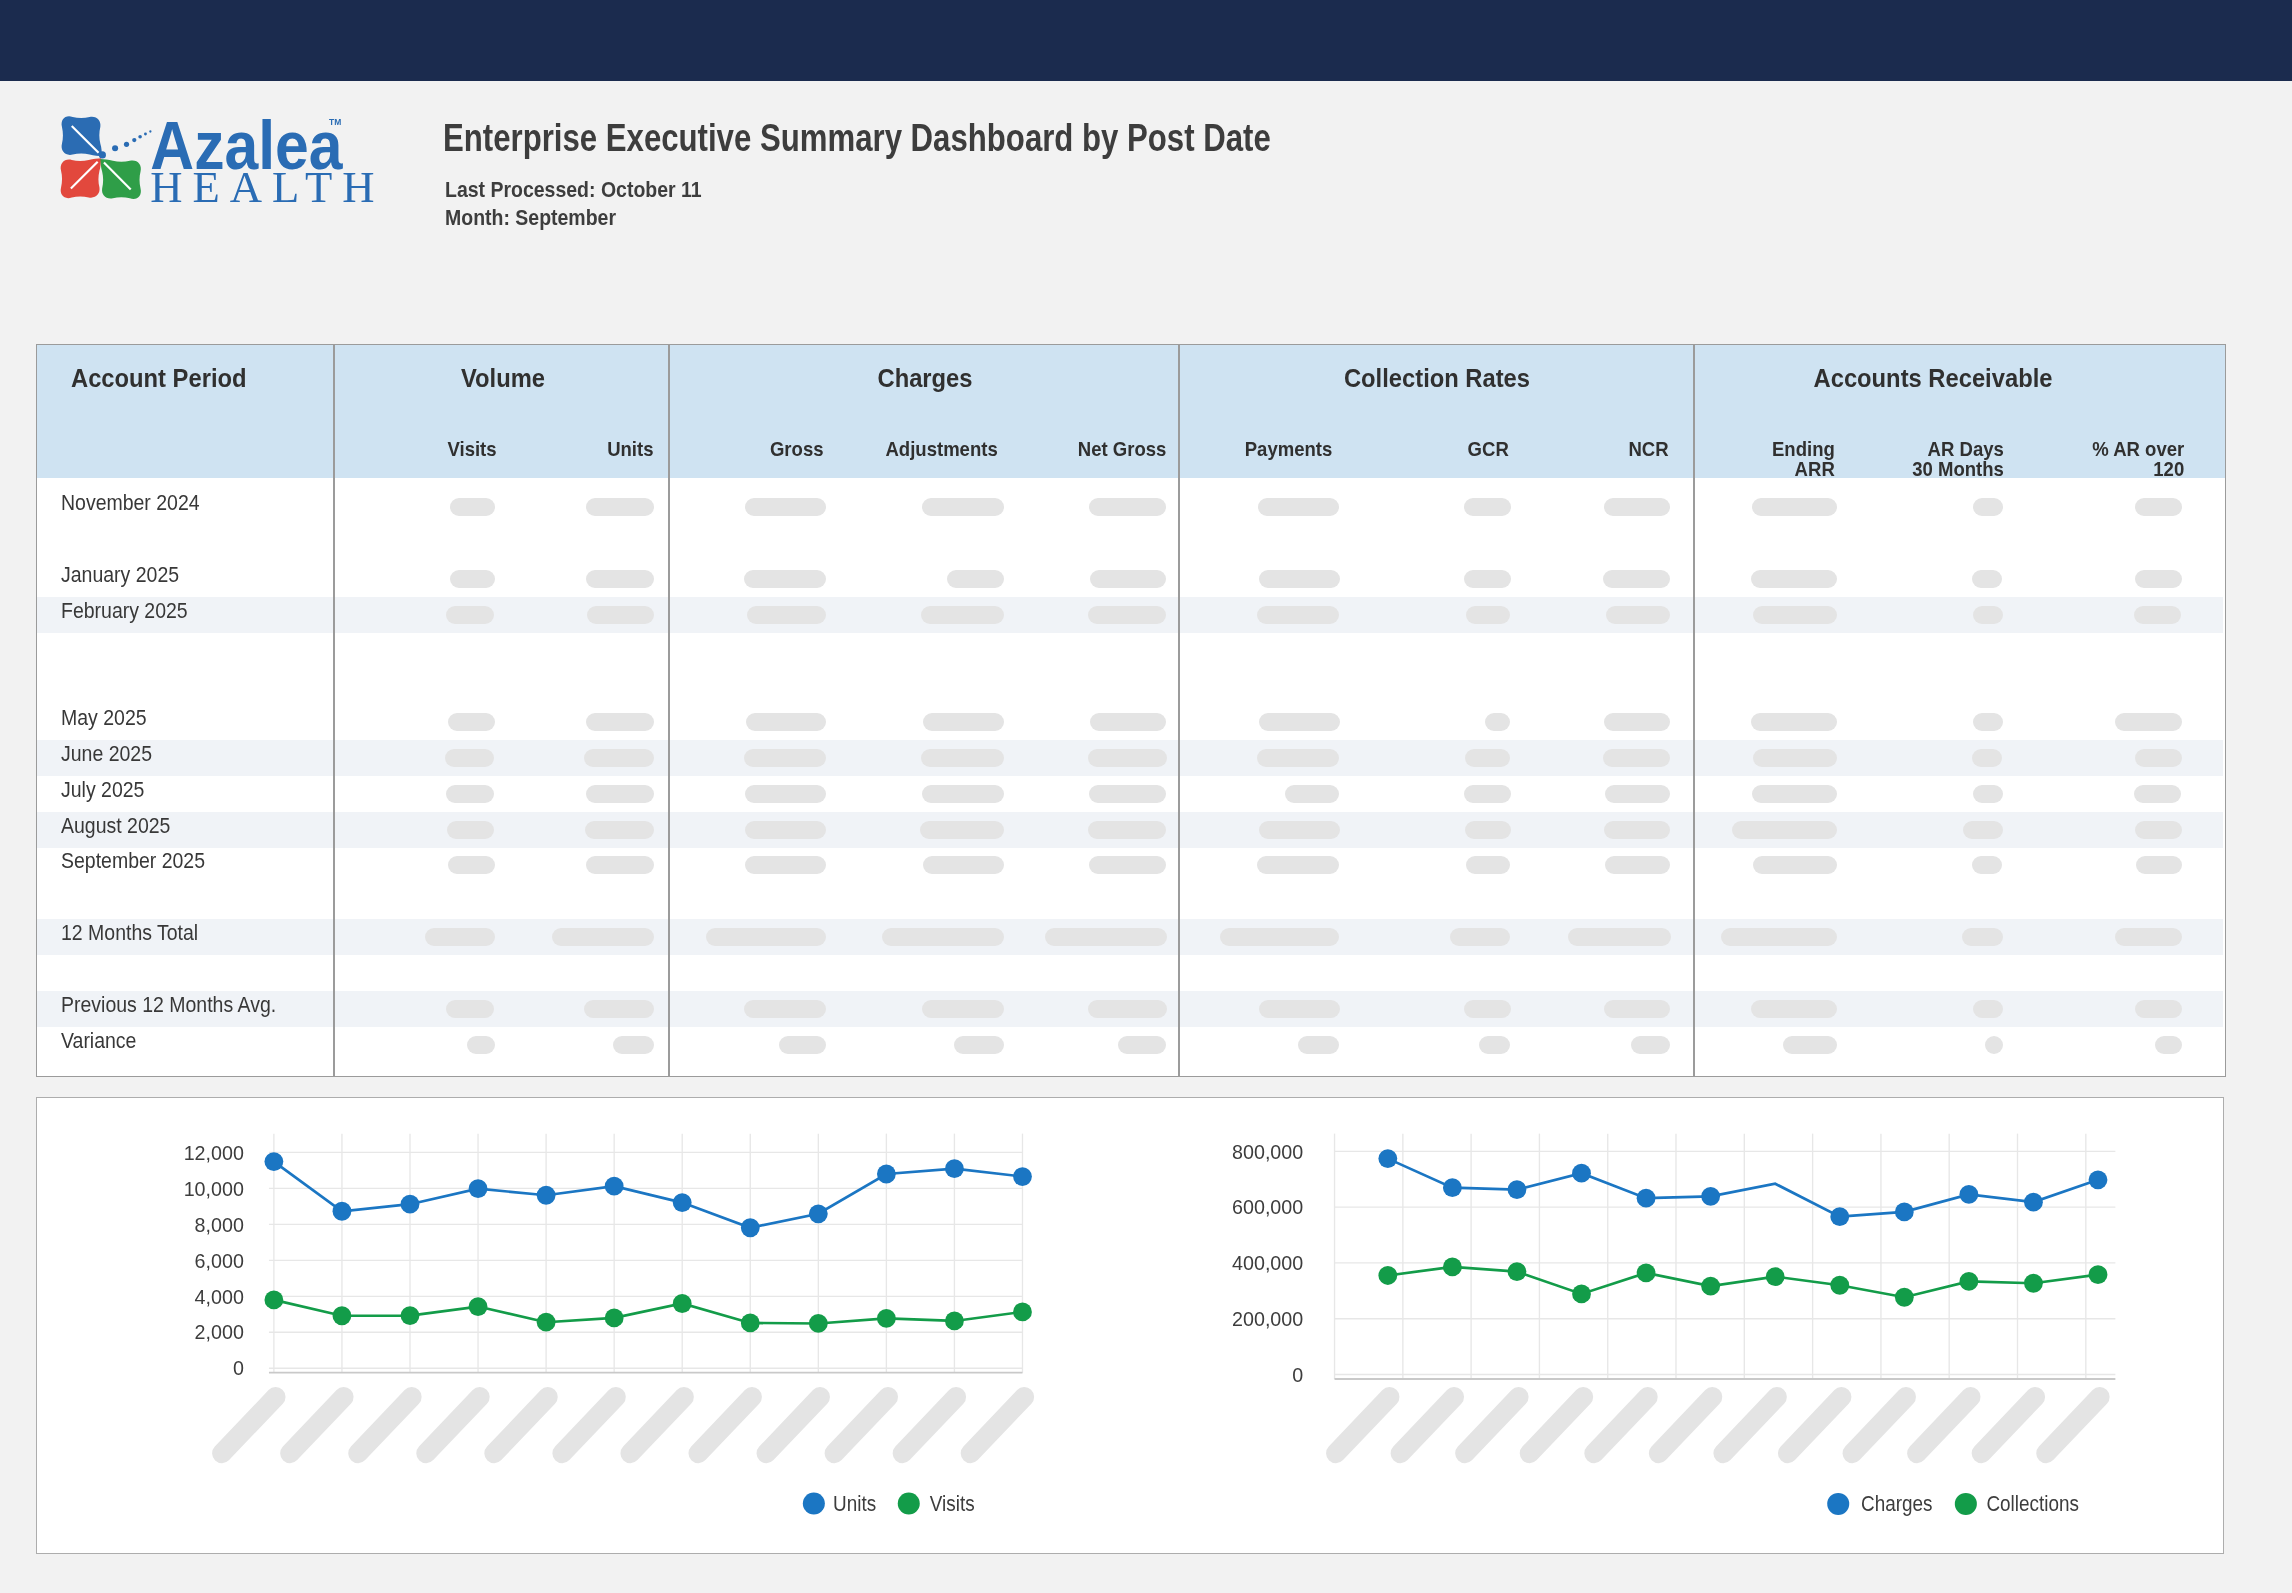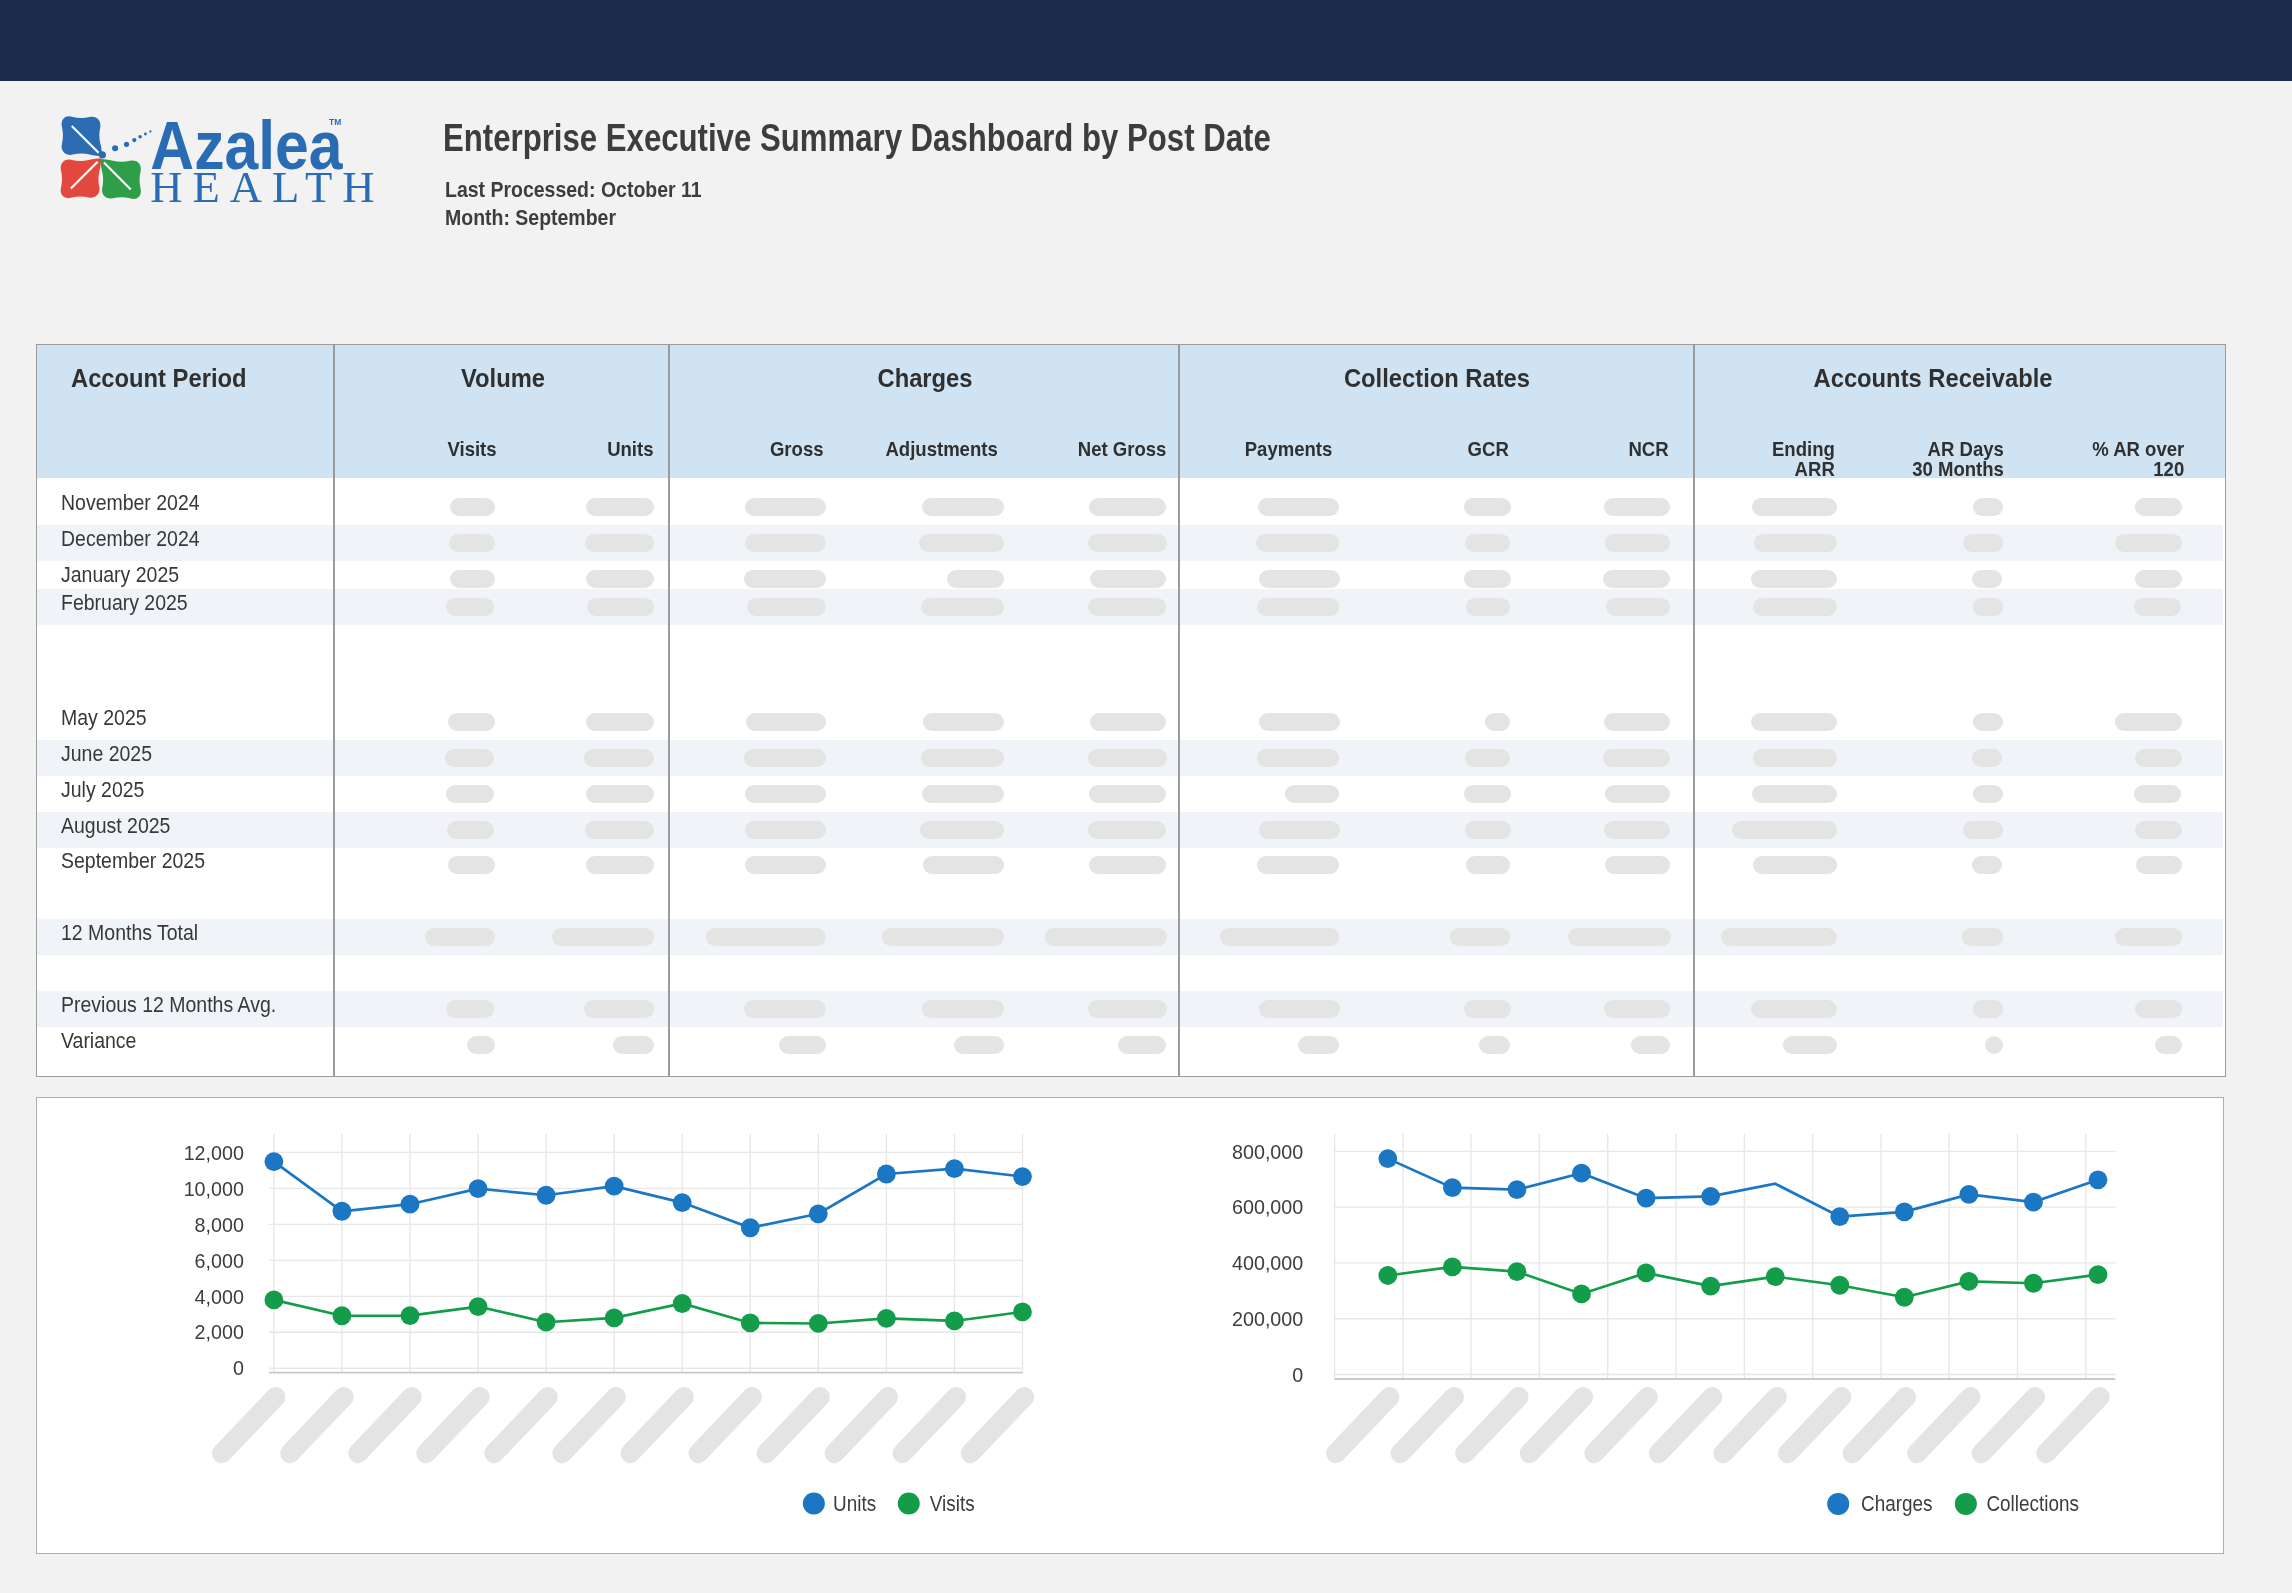--- a/index.html
+++ b/index.html
@@ -66,49 +66,35 @@
       <i class="p" style="left:708px;width:81px"></i>
       <i class="p" style="left:885px;width:82px"></i>
       <i class="p" style="left:1052px;width:77px"></i>
       <i class="p" style="left:1221px;width:81px"></i>
       <i class="p" style="left:1427px;width:47px"></i>
       <i class="p" style="left:1567px;width:66px"></i>
       <i class="p" style="left:1715px;width:85px"></i>
       <i class="p" style="left:1936px;width:29.6px"></i>
       <i class="p" style="left:2098px;width:47px"></i>
     </div>
-<div class="row stripe" style="top:180px">
-      <span class="ml">December 2024</span>
-      <i class="p" style="left:412px;width:46px"></i>
-      <i class="p" style="left:548px;width:69px"></i>
-      <i class="p" style="left:708px;width:81px"></i>
-      <i class="p" style="left:882px;width:85px"></i>
-      <i class="p" style="left:1051px;width:79px"></i>
-      <i class="p" style="left:1219px;width:83px"></i>
-      <i class="p" style="left:1428px;width:45px"></i>
-      <i class="p" style="left:1568px;width:65px"></i>
-      <i class="p" style="left:1717px;width:83px"></i>
-      <i class="p" style="left:1926px;width:40px"></i>
-      <i class="p" style="left:2078px;width:67px"></i>
-    </div>
 <div class="row" style="top:216px">
       <span class="ml">January 2025</span>
       <i class="p" style="left:413px;width:45px"></i>
       <i class="p" style="left:549px;width:68px"></i>
       <i class="p" style="left:707px;width:82px"></i>
       <i class="p" style="left:910px;width:57px"></i>
       <i class="p" style="left:1053px;width:76px"></i>
       <i class="p" style="left:1222px;width:81px"></i>
       <i class="p" style="left:1427px;width:47px"></i>
       <i class="p" style="left:1566px;width:67px"></i>
       <i class="p" style="left:1714px;width:86px"></i>
       <i class="p" style="left:1935px;width:30px"></i>
       <i class="p" style="left:2098px;width:47px"></i>
     </div>
-<div class="row stripe" style="top:244px">
+<div class="row stripe" style="top:252px">
       <span class="ml">February 2025</span>
       <i class="p" style="left:409px;width:48px"></i>
       <i class="p" style="left:550px;width:67px"></i>
       <i class="p" style="left:710px;width:79px"></i>
       <i class="p" style="left:884px;width:83px"></i>
       <i class="p" style="left:1051px;width:78px"></i>
       <i class="p" style="left:1220px;width:82px"></i>
       <i class="p" style="left:1429px;width:44px"></i>
       <i class="p" style="left:1569px;width:64px"></i>
       <i class="p" style="left:1716px;width:84px"></i>

